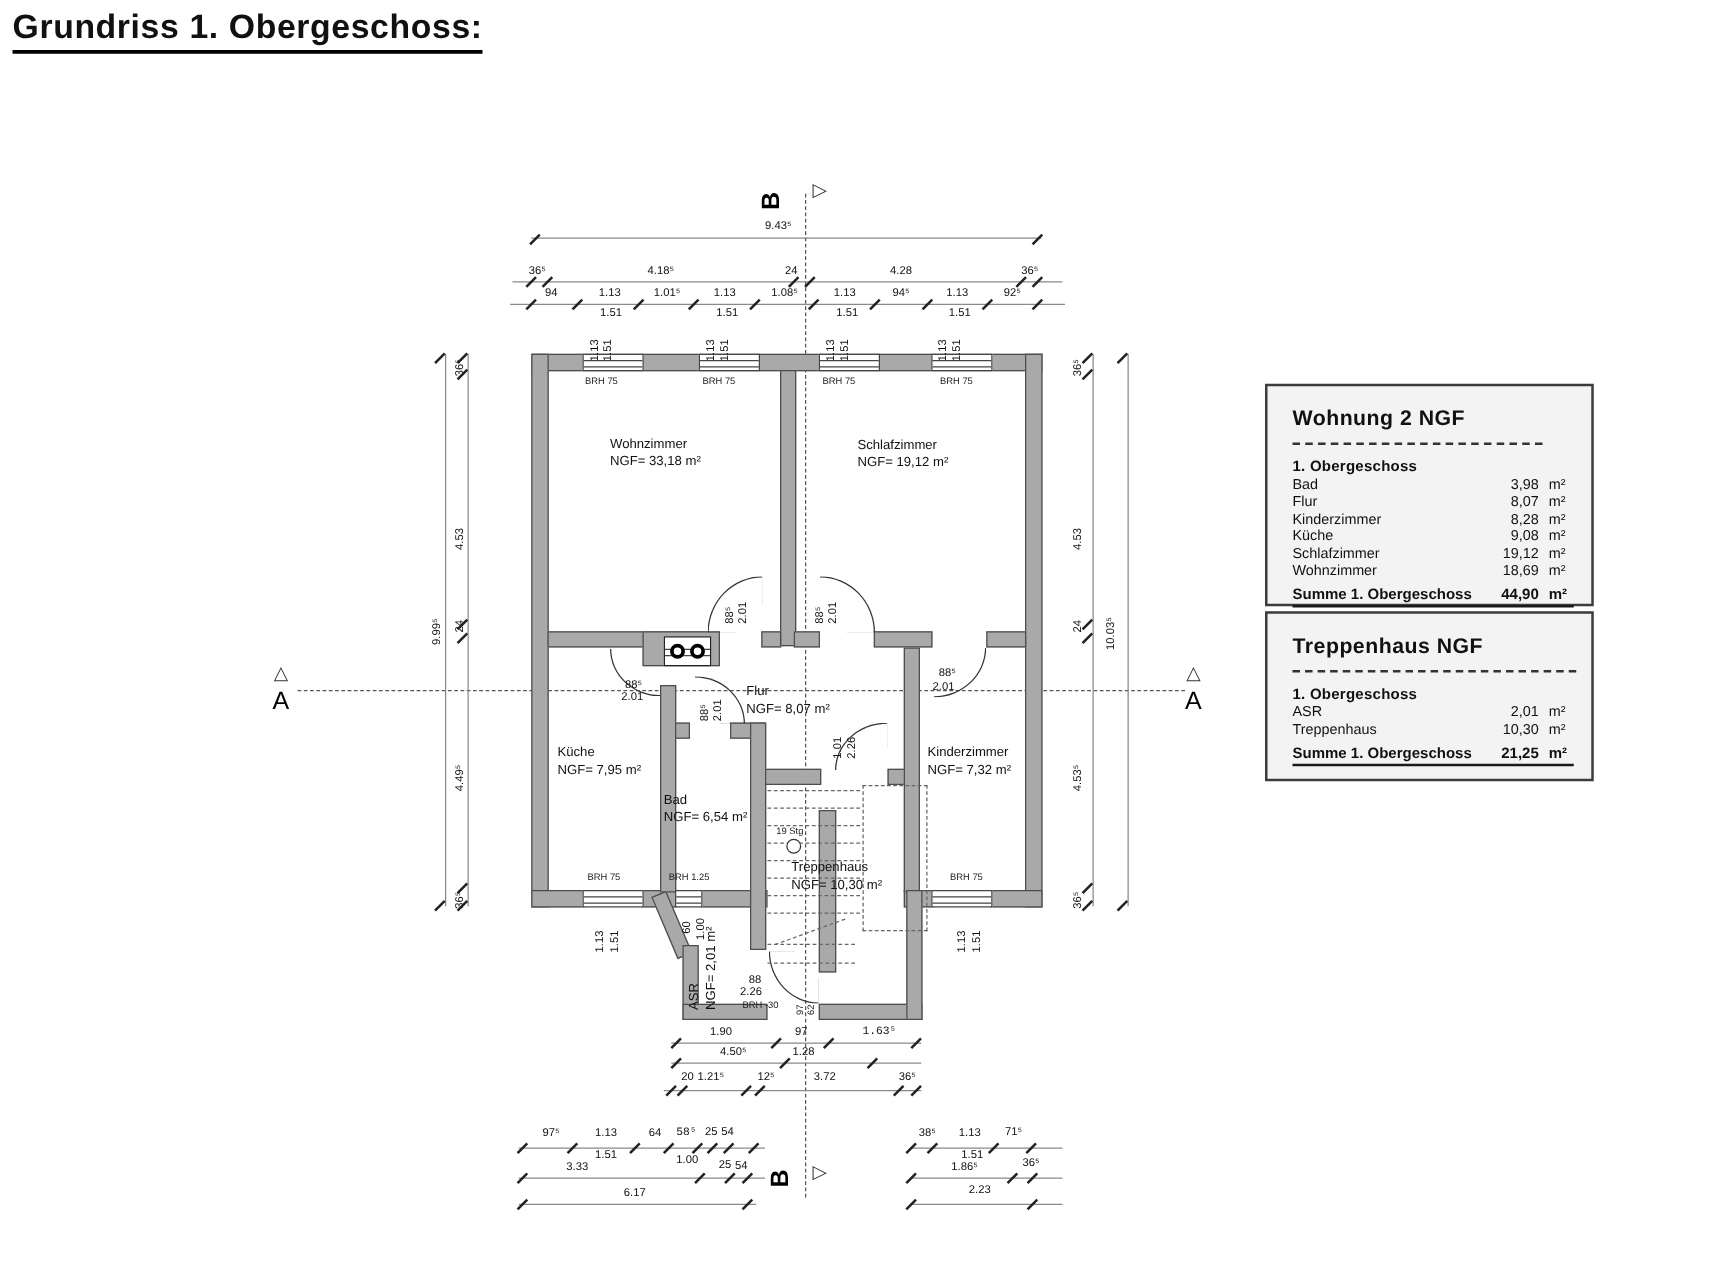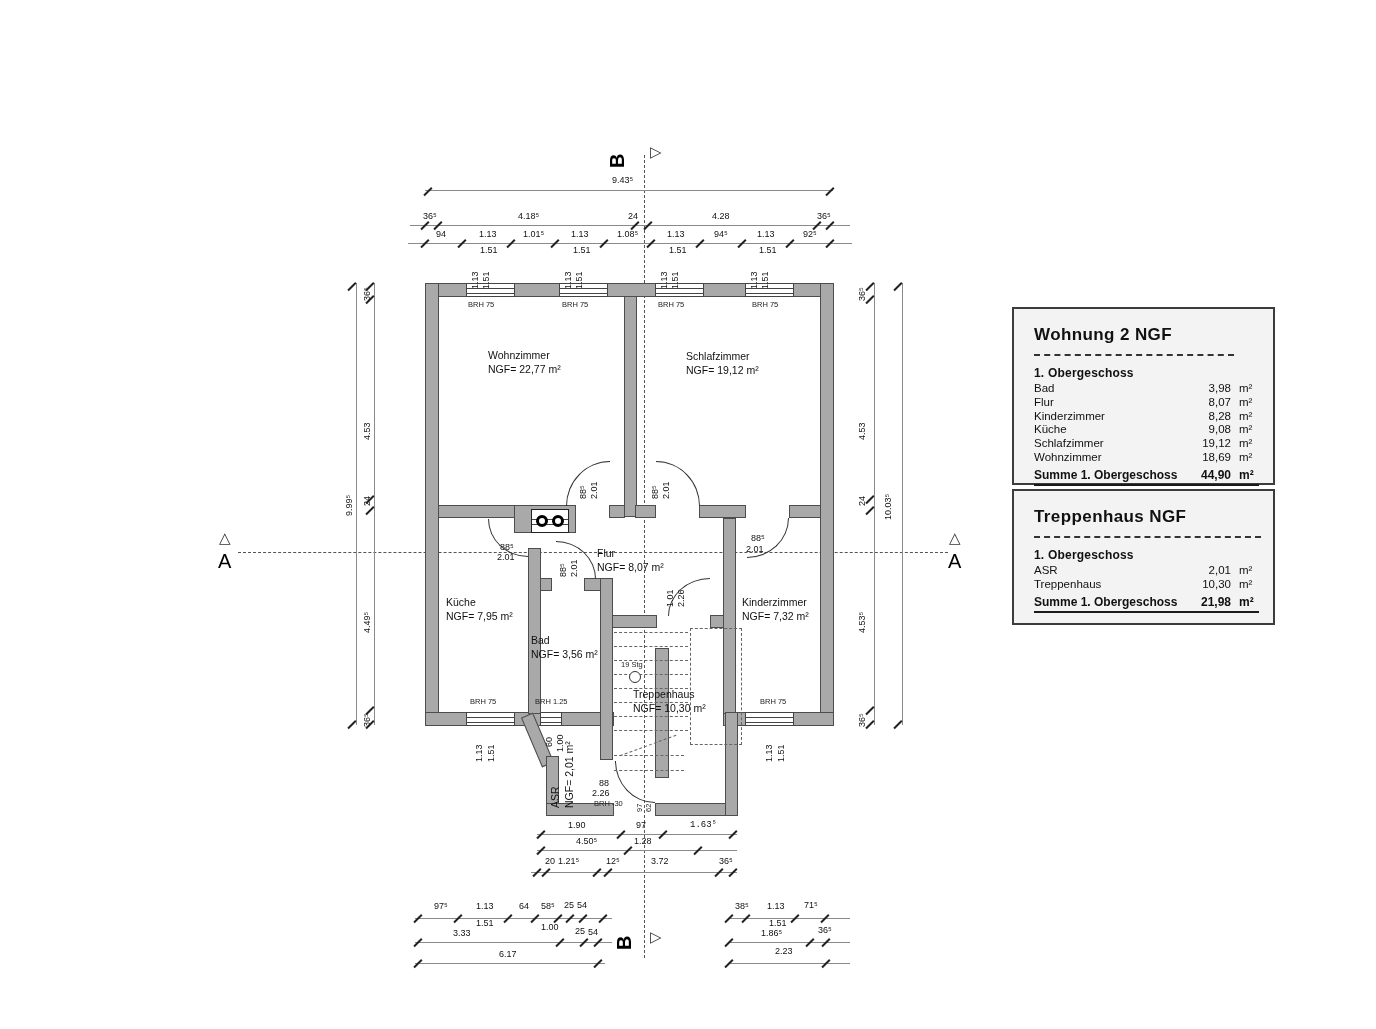--- a/index.html
+++ b/index.html
@@ -49,20 +49,21 @@
   .trow .tval{width:42px;text-align:right;}
   .trow .tunit{width:20px;text-align:left;margin-left:8px;}
   .trow.sum{font-weight:bold;font-size:12px;border-bottom:2px solid #1a1a1a;
             margin-top:3px;padding-bottom:2px;}
 </style>
 </head>
 <body>
 
 <div class="page">
 
+  <div class="title">Grundriss 1. Obergeschoss:</div>
 
   <div>
 
     <div class="vdash" style="left:644px;top:155px;height:803px;"></div>
     <div class="hdash" style="left:238px;top:552px;width:710px;"></div>
 
     <div class="wall" style="left:425px;top:283px;width:409px;height:14px;"></div>
     <div class="wall" style="left:425px;top:283px;width:14px;height:443px;"></div>
     <div class="wall" style="left:820px;top:283px;width:14px;height:443px;"></div>
     <div class="wall" style="left:425px;top:712px;width:43px;height:14px;"></div>
@@ -140,33 +141,33 @@
     <div class="dimline" style="left:531px;top:872px;width:206px;height:1px;"></div>
     <div class="dimline" style="left:415px;top:918px;width:197px;height:1px;"></div>
     <div class="dimline" style="left:415px;top:942px;width:197px;height:1px;"></div>
     <div class="dimline" style="left:415px;top:963px;width:190px;height:1px;"></div>
     <div class="dimline" style="left:728px;top:918px;width:122px;height:1px;"></div>
     <div class="dimline" style="left:728px;top:942px;width:122px;height:1px;"></div>
     <div class="dimline" style="left:728px;top:963px;width:122px;height:1px;"></div>
 
     <div class="room-label" style="left:488px;top:349px;">
       <span>Wohnzimmer</span><br>
-      <span>NGF= 22,77 m²</span>
+      <span>NGF= 33,18 m²</span>
     </div>
     <div class="room-label" style="left:686px;top:350px;">
       <span>Schlafzimmer</span><br>
       <span>NGF= 19,12 m²</span>
     </div>
     <div class="room-label" style="left:446px;top:596px;">
       <span>Küche</span><br>
       <span>NGF= 7,95 m²</span>
     </div>
     <div class="room-label" style="left:531px;top:634px;">
       <span>Bad</span><br>
-      <span>NGF= 3,56 m²</span>
+      <span>NGF= 6,54 m²</span>
     </div>
     <div class="room-label" style="left:597px;top:547px;">
       <span>Flur</span><br>
       <span>NGF= 8,07 m²</span>
     </div>
     <div class="room-label" style="left:742px;top:596px;">
       <span>Kinderzimmer</span><br>
       <span>NGF= 7,32 m²</span>
     </div>
     <div class="room-label" style="left:633px;top:688px;">
@@ -233,21 +234,21 @@
         <span class="lbl" style="left: 576px; top: 837px;">4.50⁵</span>
         <span class="lbl" style="left: 634px; top: 837px;">1.28</span>
         <span class="lbl" style="left: 545px; top: 857px;">20</span>
         <span class="lbl" style="left: 558px; top: 857px;">1.21⁵</span>
         <span class="lbl" style="left: 606px; top: 857px;">12⁵</span>
         <span class="lbl" style="left: 651px; top: 857px;">3.72</span>
         <span class="lbl" style="left: 719px; top: 857px;">36⁵</span>
         <span class="lbl" style="left: 434px; top: 902px;">97⁵</span>
         <span class="lbl" style="left: 476px; top: 902px;">1.13</span>
         <span class="lbl" style="left: 519px; top: 902px;">64</span>
-        <span class="lbl" style="left: 541px; top: 902px;">58⁵</span>
+        <span class="lbl" style="left: 541px; top: 902px; font-family: Liberation Mono, monospace;">58⁵</span>
         <span class="lbl" style="left: 564px; top: 901px;">25</span>
         <span class="lbl" style="left: 577px; top: 901px;">54</span>
         <span class="lbl" style="left: 476px; top: 919px;">1.51</span>
         <span class="lbl" style="left: 541px; top: 923px;">1.00</span>
         <span class="lbl" style="left: 453px; top: 929px;">3.33</span>
         <span class="lbl" style="left: 575px; top: 927px;">25</span>
         <span class="lbl" style="left: 588px; top: 928px;">54</span>
         <span class="lbl" style="left: 499px; top: 950px;">6.17</span>
         <span class="lbl" style="left: 735px; top: 902px;">38⁵</span>
         <span class="lbl" style="left: 767px; top: 902px;">1.13</span>
@@ -412,18 +413,18 @@
       <span class="tval">2,01</span>
       <span class="tunit">m²</span>
     </div>
     <div class="trow">
       <span class="tlabel">Treppenhaus</span>
       <span class="tval">10,30</span>
       <span class="tunit">m²</span>
     </div>
     <div class="trow sum">
       <span class="tlabel">Summe 1. Obergeschoss</span>
-      <span class="tval">21,98</span>
+      <span class="tval">21,25</span>
       <span class="tunit">m²</span>
     </div>
   </div>
 
 </div>
 
 </body></html>

